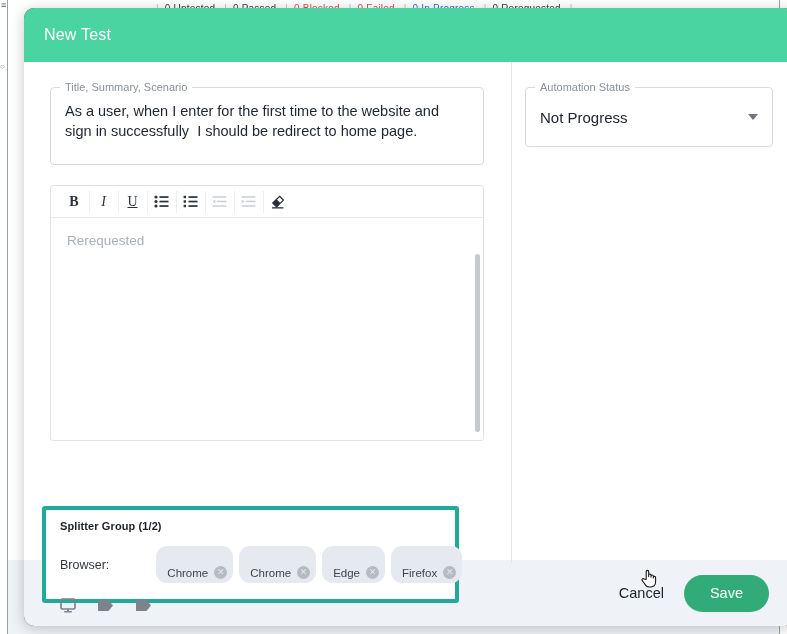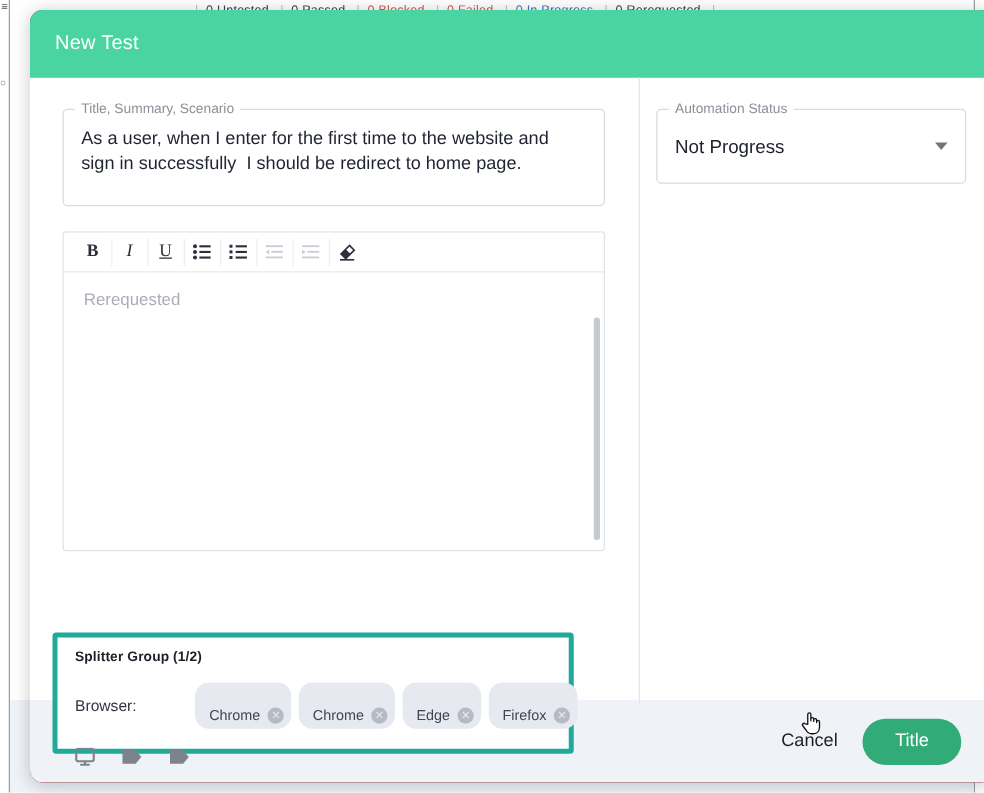--- a/index.html
+++ b/index.html
@@ -556,21 +556,21 @@
 
   </div>
 
   <div id="dialog-footer">
     <div id="create-copy-wrap">
       <span id="create-copy-box"></span>
       <span id="create-copy-label">Create a copy</span>
     </div>
     <div id="footer-actions">
       <button id="cancel-button">Cancel</button>
-      <button id="save-button">Title</button>
+      <button id="save-button">Save</button>
     </div>
   </div>
 
 </div>
 
 <svg id="mouse-cursor" viewBox="0 0 18 20" aria-hidden="true" style="left: 640px; top: 568px;">
   <path d="M6.2 11.4 V3.6 a1.25 1.25 0 0 1 2.5 0 V8.6
            V7.2 a1.15 1.15 0 0 1 2.3 0 V9.1
            V8.1 a1.15 1.15 0 0 1 2.3 0 V10.0
            V9.4 a1.15 1.15 0 0 1 2.3 0 V13.6

